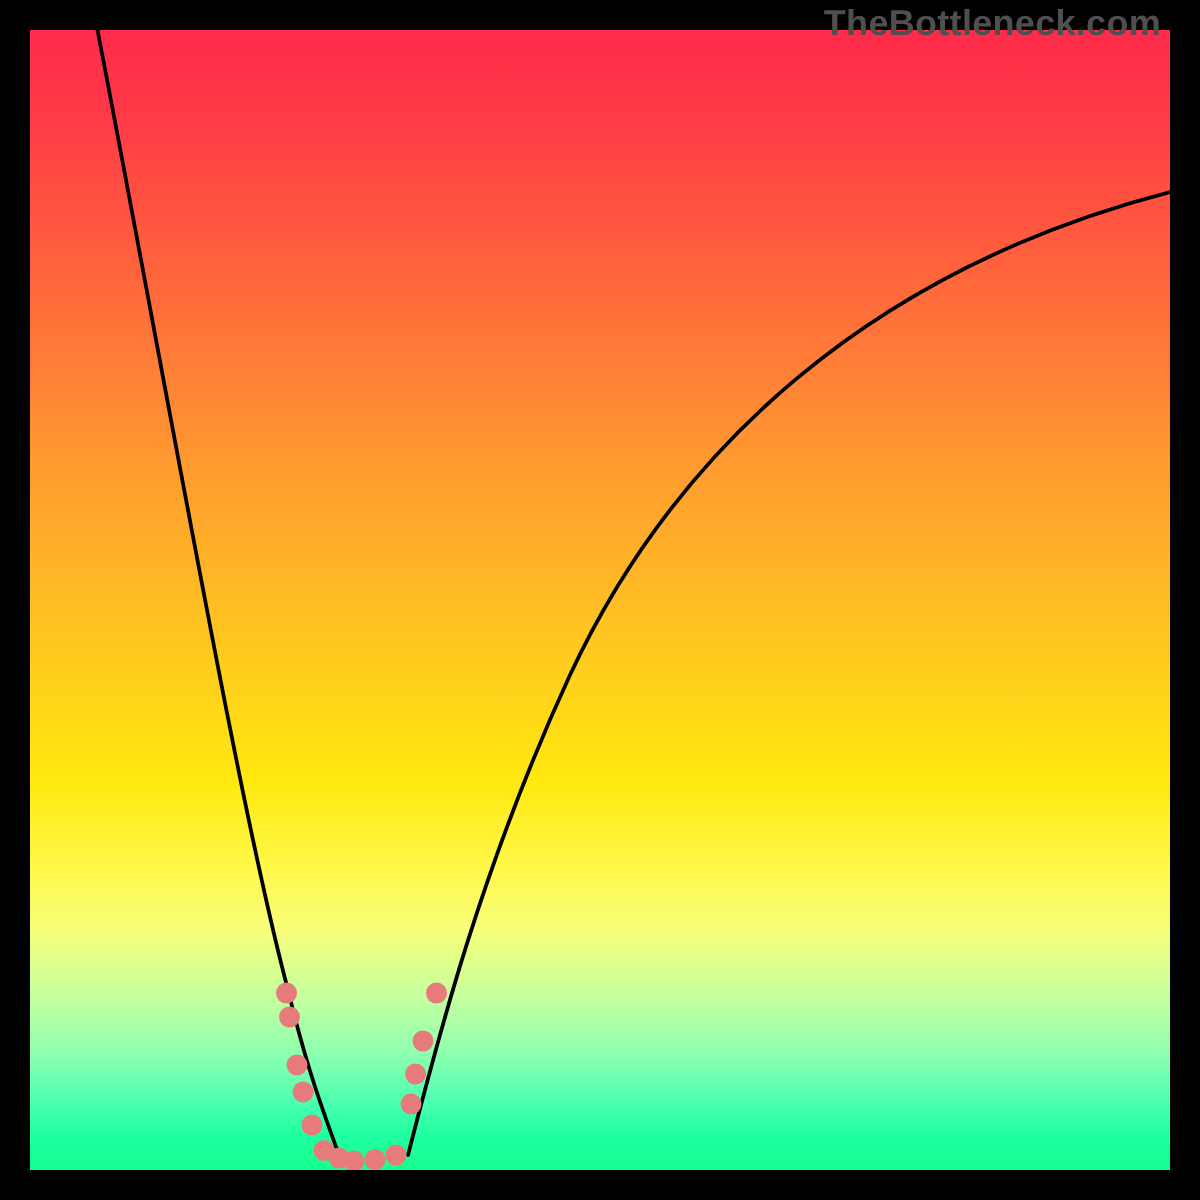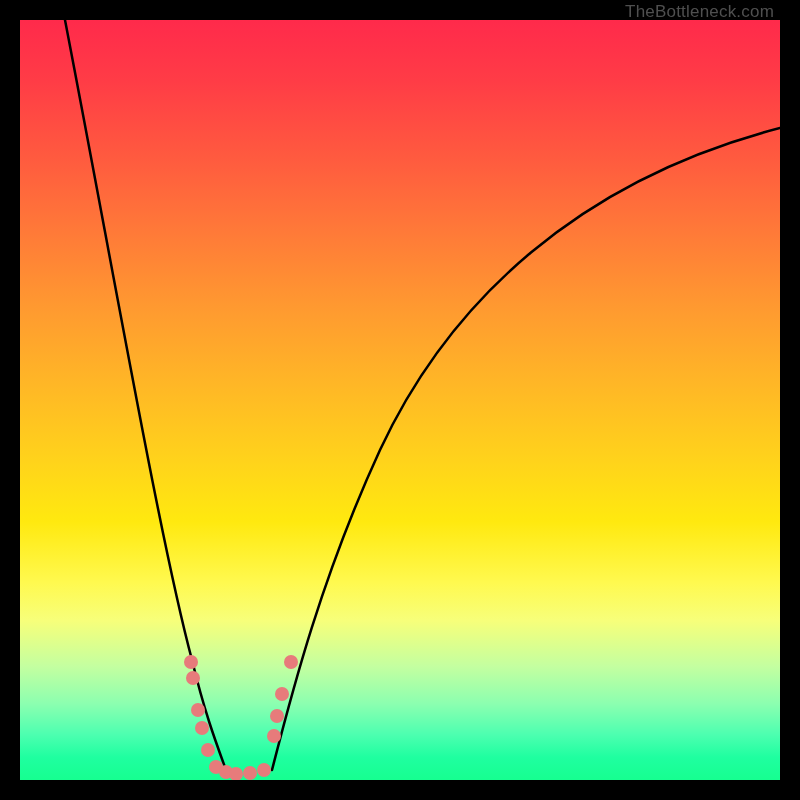--- a/index.html
+++ b/index.html
@@ -34,22 +34,22 @@
       #4dffb0 94%,
       #1fffa0 97%,
       #16ff90 100%
     );
   }
   .watermark {
     position: absolute;
     top: 2px;
     right: 26px;
     color: #4f4f4f;
-    font-size: 17px;
-    font-weight: 400;
+    font-size: 24px;
+    font-weight: 700;
     letter-spacing: 0.2px;
     user-select: none;
   }
   svg {
     position: absolute;
     left: 20px;
     top: 20px;
     width: 760px;
     height: 760px;
   }

